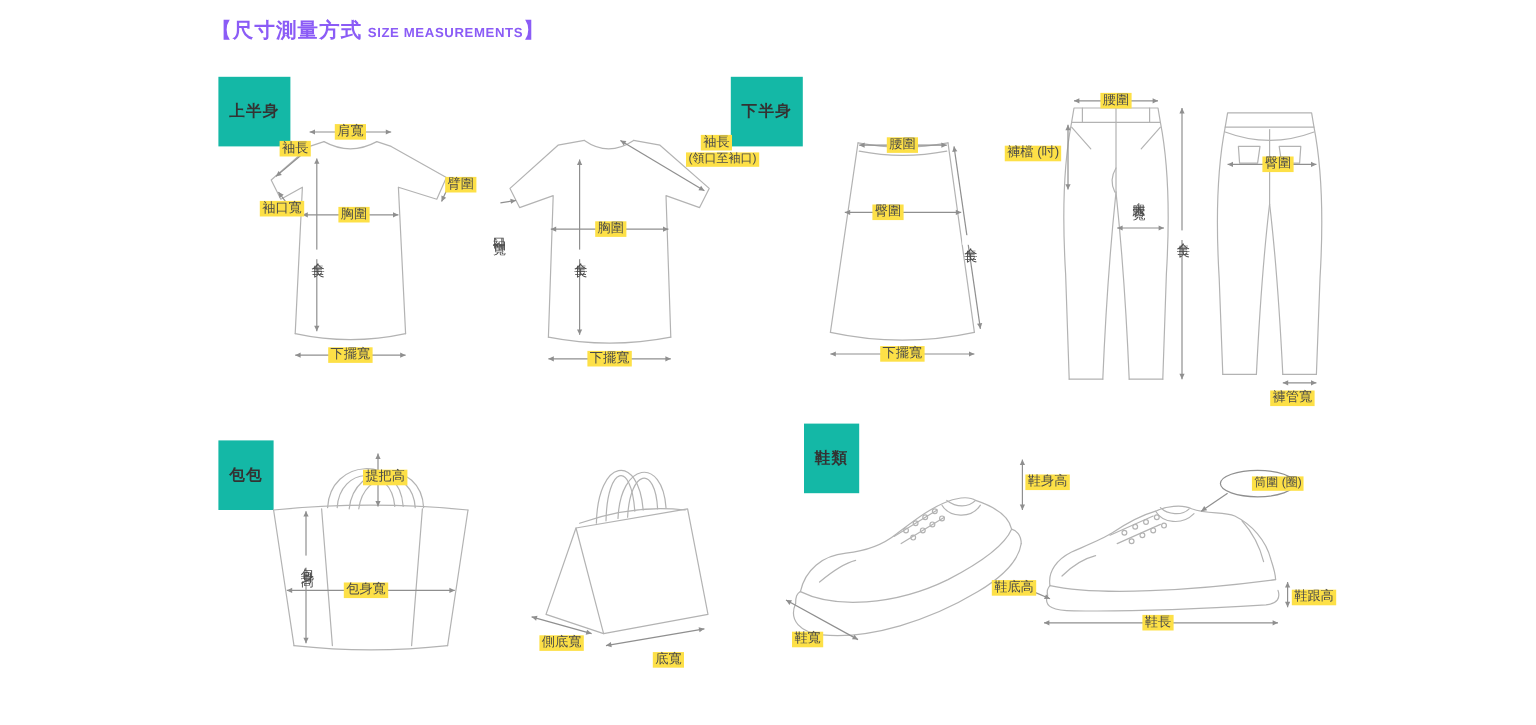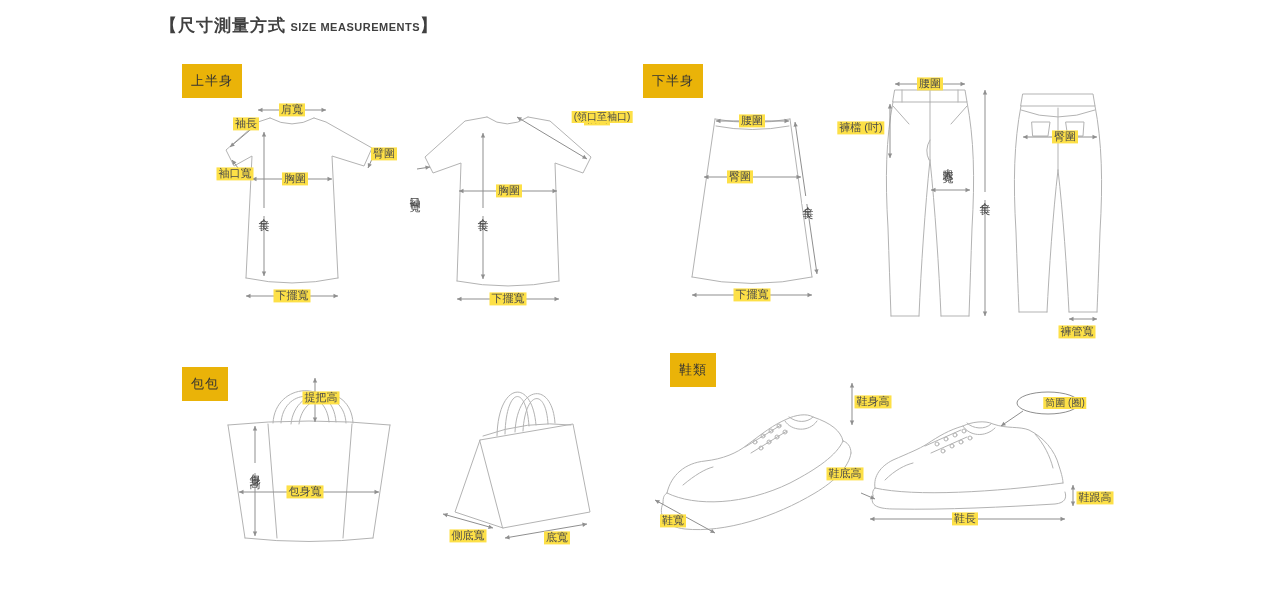--- a/index.html
+++ b/index.html
@@ -4,26 +4,26 @@
 <style>
   * { margin:0; padding:0; box-sizing:border-box; }
   html,body { width:1280px; height:604px; }
   body {
     position:relative;
     background:#ffffff;
     font-family:"Liberation Sans","DejaVu Sans",sans-serif;
     overflow:hidden;
     color:#333;
   }
-  .title { position:absolute; left:160px; top:14px; color:#404040; white-space:nowrap; }
+  .title { position:absolute; left:176px; top:14px; color:#8b5cf6; white-space:nowrap; }
   .title .zh { font-size:17px; font-weight:bold; letter-spacing:1px; }
   .title .en { font-size:11px; font-weight:bold; letter-spacing:0.5px; }
   .section-tag {
-    position:absolute; background:#eab308; color:#333;
-    font-size:13px; padding:8px 9px; letter-spacing:1px; white-space:nowrap;
+    position:absolute; background:#14b8a6; color:#333;
+    font-size:13px; padding:20px 9px; letter-spacing:1px; white-space:nowrap;font-weight:bold;
   }
   .fig { position:absolute; }
   .fig svg { position:absolute; left:0; top:0; overflow:visible; }
   .lbl {
     position:absolute; transform:translate(-50%,-50%);
     font-size:11px; color:#4a4a4a; background:#fde047; padding:0 2px;
     white-space:nowrap; line-height:1.2; z-index:2;
   }
   .lbl.sm { font-size:10px; }
   .vlbl {
@@ -38,21 +38,21 @@
 </style>
 </head>
 <body>
 
 <div class="title">
   <span class="zh">【尺寸測量方式</span>
   <span class="en">SIZE MEASUREMENTS</span><span class="zh">】</span>
 </div>
 
 <div class="section-tag" style="left:182px;top:64px">上半身</div>
-<div class="section-tag" style="left:643px;top:64px">下半身</div>
+<div class="section-tag" style="left:609px;top:64px">下半身</div>
 <div class="section-tag" style="left:182px;top:367px">包包</div>
 <div class="section-tag" style="left:670px;top:353px">鞋類</div>
 
 <div class="fig" style="left:218px;top:100px;width:195px;height:210px">
   <svg width="195" height="210" viewBox="0 0 195 210">
     <g class="g">
       <path d="M 52,18 Q 74,30 96,18"></path>
       <path d="M 52,18 L 40,22 L 8,50 L 16,66 L 34,56 L 28,178"></path>
       <path d="M 28,178 Q 74,188 120,178"></path>
       <path d="M 96,18 L 108,22 L 154,48 L 146,66 L 114,56 L 120,178"></path>
@@ -108,21 +108,21 @@
         <polygon points="25,62 20.880816015837855,64.83413537161196 20.219419672193204,60.53505913792172" fill="#8f8f8f" stroke="none"></polygon>
         <polygon points="54,86 58.50223551176339,83.82517232944384 58.50223551176339,88.17482767055616" fill="#8f8f8f" stroke="none"></polygon>
         <polygon points="152,86 147.4977644882366,88.17482767055616 147.4977644882366,83.82517232944384" fill="#8f8f8f" stroke="none"></polygon>
         <polygon points="78,28 80.17482767055616,32.50223551176339 75.82517232944384,32.50223551176339" fill="#8f8f8f" stroke="none"></polygon>
         <polygon points="78,174 75.82517232944384,169.4977644882366 80.17482767055616,169.4977644882366" fill="#8f8f8f" stroke="none"></polygon>
         <polygon points="52,194 56.50223551176339,191.82517232944386 56.50223551176339,196.17482767055614" fill="#8f8f8f" stroke="none"></polygon>
         <polygon points="154,194 149.4977644882366,196.17482767055614 149.4977644882366,191.82517232944386" fill="#8f8f8f" stroke="none"></polygon>
       </g>
   </svg>
   <span class="lbl" style="left:192px;top:14px">袖長</span>
-  <span class="lbl sm" style="left:197px;top:12px">(領口至袖口)</span>
+  <span class="lbl sm" style="left:197px;top:28px">(領口至袖口)</span>
   <span class="vlbl" style="left:10px;top:86px">袖口寬</span>
   <span class="lbl" style="left:104px;top:86px">胸圍</span>
   <span class="vlbl" style="left:78px;top:107px">全長</span>
   <span class="lbl" style="left:103px;top:194px">下擺寬</span>
 </div>
 
 <div class="fig" style="left:680px;top:105px;width:170px;height:210px">
   <svg width="170" height="210" viewBox="0 0 170 210">
     <g class="g">
       <path d="M 35,14 Q 72,21 110,14"></path>
@@ -264,21 +264,21 @@
     <g class="a">
       <line class="arr" x1="8" y1="152" x2="58" y2="166"></line>
       <line class="arr" x1="70" y1="176" x2="152" y2="162"></line>
     <polygon points="8,152 12.921889428938432,151.11965662988575 11.749092183276778,155.3082182215345" fill="#8f8f8f" stroke="none"></polygon>
         <polygon points="58,166 53.07811057106157,166.88034337011425 54.25090781672322,162.6917817784655" fill="#8f8f8f" stroke="none"></polygon>
         <polygon points="70,176 74.07200173581737,173.09848283418822 74.80403334452595,177.38609654233852" fill="#8f8f8f" stroke="none"></polygon>
         <polygon points="152,162 147.92799826418263,164.90151716581178 147.19596665547405,160.61390345766148" fill="#8f8f8f" stroke="none"></polygon>
       </g>
   </svg>
   <span class="lbl" style="left:33px;top:174px">側底寬</span>
-  <span class="lbl" style="left:122px;top:176px">底寬</span>
+  <span class="lbl" style="left:122px;top:188px">底寬</span>
 </div>
 
 <div class="fig" style="left:645px;top:375px;width:260px;height:175px">
   <svg width="260" height="175" viewBox="0 0 260 175">
     <g class="g">
       <path d="M 18,128 C 12,142 22,152 40,154 C 80,158 130,142 170,118 C 190,106 204,92 206,78"></path>
       <path d="M 22,118 C 50,132 100,130 145,108 C 172,94 192,80 198,66"></path>
       <path d="M 18,128 C 18,122 19,120 22,118"></path>
       <path d="M 206,78 C 206,71 202,67 198,66"></path>
       <path d="M 22,118 C 26,100 40,88 60,86 C 78,84 92,78 102,70 C 118,58 128,50 142,44 C 150,40 162,38 168,42 C 186,48 196,56 198,66"></path>
@@ -299,21 +299,21 @@
     <g class="a">
       <line class="arr" x1="207" y1="8" x2="207" y2="50"></line>
       <line class="arr" x1="10" y1="125" x2="70" y2="158"></line>
     <polygon points="207,8 209.17482767055614,12.502235511763384 204.82517232944386,12.502235511763384" fill="#8f8f8f" stroke="none"></polygon>
         <polygon points="207,50 204.82517232944386,45.49776448823661 209.17482767055614,45.49776448823661" fill="#8f8f8f" stroke="none"></polygon>
         <polygon points="10,125 14.993020611980334,125.26409310543734 12.896840148051714,129.0753303125803" fill="#8f8f8f" stroke="none"></polygon>
         <polygon points="70,158 65.00697938801967,157.73590689456267 67.10315985194829,153.9246696874197" fill="#8f8f8f" stroke="none"></polygon>
       </g>
   </svg>
   <span class="lbl" style="left:228px;top:27px">鞋身高</span>
-  <span class="lbl" style="left:28px;top:146px">鞋寬</span>
+  <span class="lbl" style="left:28px;top:158px">鞋寬</span>
 </div>
 
 <div class="fig" style="left:815px;top:382px;width:310px;height:165px">
   <svg width="310" height="165" viewBox="0 0 310 165">
     <g class="g">
       <path d="M 58,114 C 54,124 64,127 80,127 C 130,128 190,125 240,122 C 250,121 252,116 250,110"></path>
       <path d="M 60,106 C 100,115 180,110 248,101"></path>
       <path d="M 58,114 C 57,110 58,108 60,106"></path>
       <path d="M 60,106 C 58,94 66,84 78,78 C 94,71 104,67 112,62 C 124,54 134,48 148,44 C 156,40 170,38 178,42 C 192,47 204,44 214,48 C 228,55 240,68 244,84 C 247,93 248,98 248,101"></path>
       <path d="M 148,44 C 154,54 170,56 180,46"></path>
@@ -339,16 +339,16 @@
       <line class="arr" x1="55" y1="137" x2="250" y2="137"></line>
     <polygon points="186,44 188.49470956950444,39.66682285570703 190.94503059765162,43.26062703032291" fill="#8f8f8f" stroke="none"></polygon>
         <polygon points="60,117 55.005086014875836,117.22546458970538 56.718499195907924,113.22750050063051" fill="#8f8f8f" stroke="none"></polygon>
         <polygon points="258,103 260.17482767055617,107.50223551176339 255.82517232944386,107.50223551176339" fill="#8f8f8f" stroke="none"></polygon>
         <polygon points="258,124 255.82517232944386,119.49776448823661 260.17482767055617,119.49776448823661" fill="#8f8f8f" stroke="none"></polygon>
         <polygon points="55,137 59.50223551176339,134.82517232944386 59.50223551176339,139.17482767055614" fill="#8f8f8f" stroke="none"></polygon>
         <polygon points="250,137 245.4977644882366,139.17482767055614 245.4977644882366,134.82517232944386" fill="#8f8f8f" stroke="none"></polygon>
       </g>
   </svg>
   <span class="lbl sm" style="left:250px;top:21px">筒圍 (圈)</span>
-  <span class="lbl" style="left:30px;top:92px">鞋底高</span>
+  <span class="lbl" style="left:30px;top:108px">鞋底高</span>
   <span class="lbl" style="left:280px;top:116px">鞋跟高</span>
   <span class="lbl" style="left:150px;top:137px">鞋長</span>
 </div>
 
 </body></html>

